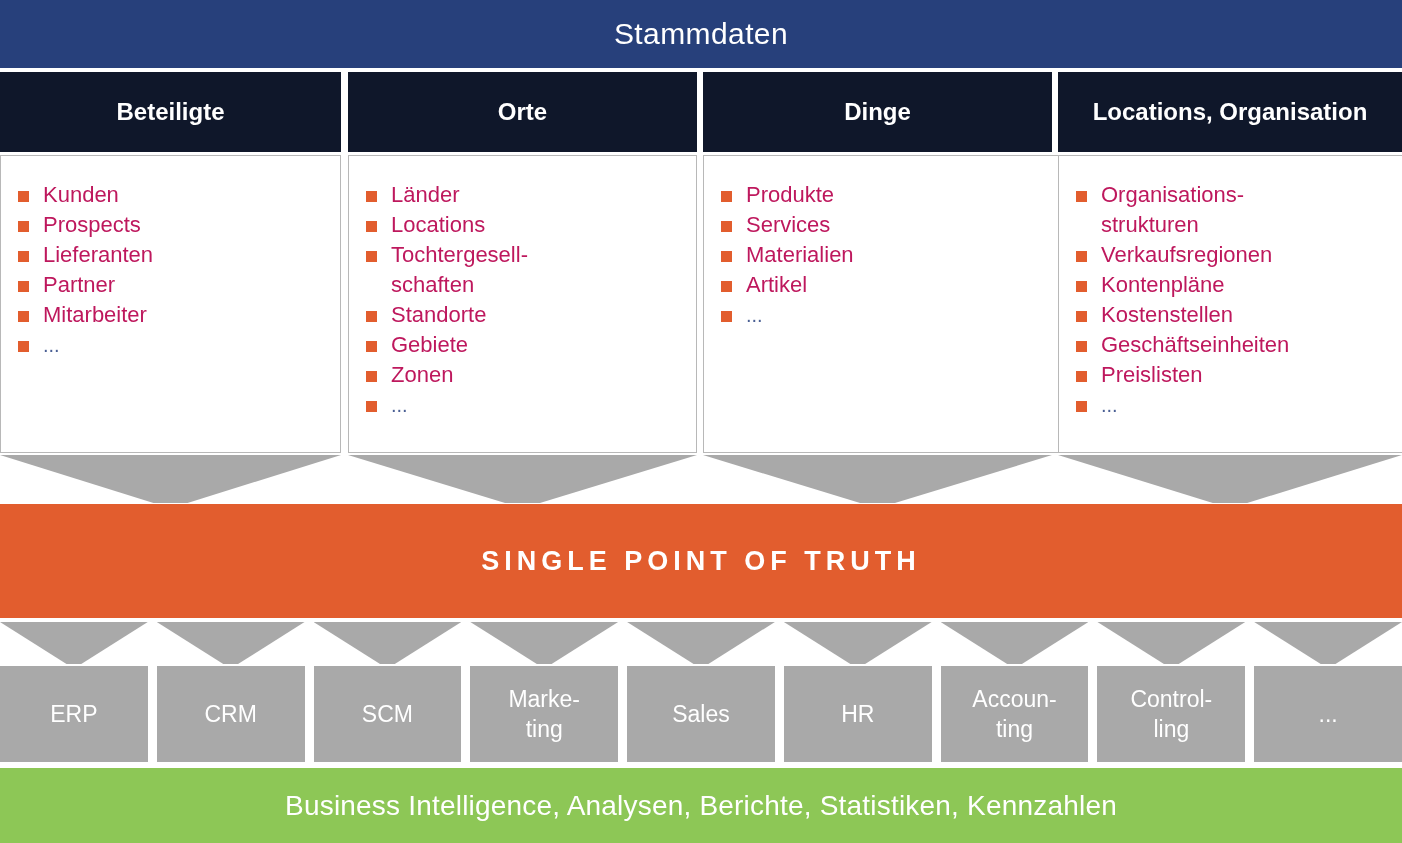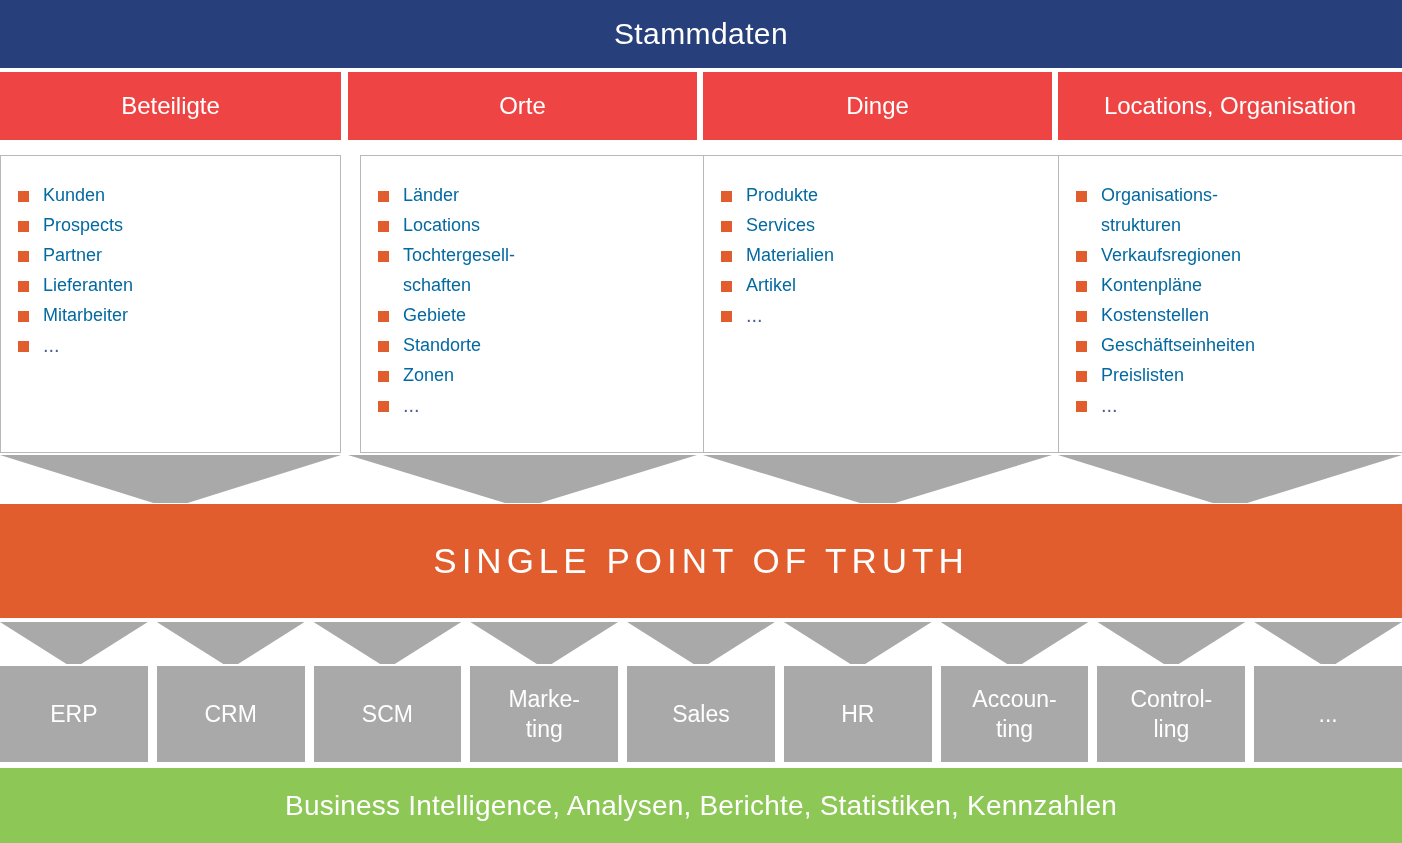--- a/index.html
+++ b/index.html
@@ -36,28 +36,28 @@
   }
 
   
   .header-row {
     position: absolute;
     left: 0; top: 72px;
     width: 1402px; height: 80px;
     display: flex;
   }
   .col-header {
-    background: #ef4444;
-    display: flex;
-    align-items: center;
-    justify-content: center;
-    height: 68px;
+    background: #0f172a;
+    display: flex;
+    align-items: center;
+    justify-content: center;
+    height: 80px;
     color: #ffffff;
     font-size: 24px;
-    font-weight: 400;
+    font-weight: 700;
     white-space: nowrap;
     overflow: hidden;
   }
 
   
   .boxes-row {
     position: absolute;
     left: 0; top: 155px;
     width: 1402px; height: 298px;
     display: flex;
@@ -66,22 +66,22 @@
     background: #ffffff;
     border: 1px solid #b8b8b8;
     height: 298px;
     padding: 24px 10px 10px 14px;
     overflow: hidden;
   }
   .bullet-list { list-style: none; }
   .bullet-item {
     position: relative;
     padding-left: 28px;
-    color: #0369a1;
-    font-size: 18px;
+    color: #be185d;
+    font-size: 22px;
     line-height: 30px;
     margin-bottom: 0px;
     white-space: pre-line;
   }
   .bullet-item::before {
     content: "";
     position: absolute;
     left: 3px; top: 11px;
     width: 11px; height: 11px;
     background: #e25d2e;
@@ -108,22 +108,22 @@
     position: absolute;
     left: 0; top: 504px;
     width: 1402px; height: 114px;
     background: #e25d2e;
     display: flex;
     align-items: center;
     justify-content: center;
   }
   .spot-band .spot-text {
     color: #ffffff;
-    font-size: 35px;
-    font-weight: 400;
+    font-size: 27px;
+    font-weight: 700;
     letter-spacing: 5px;
   }
 
   
   .tiles-row {
     position: absolute;
     left: 0; top: 666px;
     width: 1402px; height: 96px;
     display: flex;
   }
@@ -172,34 +172,34 @@
       <div class="col-header" style="position: absolute; left: 348px; width: 349px;">Orte</div>
       <div class="col-header" style="position: absolute; left: 703px; width: 349px;">Dinge</div>
       <div class="col-header" style="position: absolute; left: 1058px; width: 344px;">Locations, Organisation</div>
     </div>
 
   <div class="boxes-row">
       <div class="list-box" style="position: absolute; left: 0px; width: 341px;">
         <ul class="bullet-list">
           <li class="bullet-item">Kunden</li>
           <li class="bullet-item">Prospects</li>
+          <li class="bullet-item">Lieferanten</li>
           <li class="bullet-item">Partner</li>
-          <li class="bullet-item">Lieferanten</li>
           <li class="bullet-item">Mitarbeiter</li>
           <li class="bullet-item ellipsis">...</li>
         </ul>
       </div>
-      <div class="list-box" style="position: absolute; left: 348px; width: 349px; margin-left: 12px;">
+      <div class="list-box" style="position: absolute; left: 348px; width: 349px;">
         <ul class="bullet-list">
           <li class="bullet-item">Länder</li>
           <li class="bullet-item">Locations</li>
           <li class="bullet-item">Tochtergesell-
 schaften</li>
+          <li class="bullet-item">Standorte</li>
           <li class="bullet-item">Gebiete</li>
-          <li class="bullet-item">Standorte</li>
           <li class="bullet-item">Zonen</li>
           <li class="bullet-item ellipsis">...</li>
         </ul>
       </div>
       <div class="list-box" style="position: absolute; left: 703px; width: 374px;">
         <ul class="bullet-list">
           <li class="bullet-item">Produkte</li>
           <li class="bullet-item">Services</li>
           <li class="bullet-item">Materialien</li>
           <li class="bullet-item">Artikel</li>

